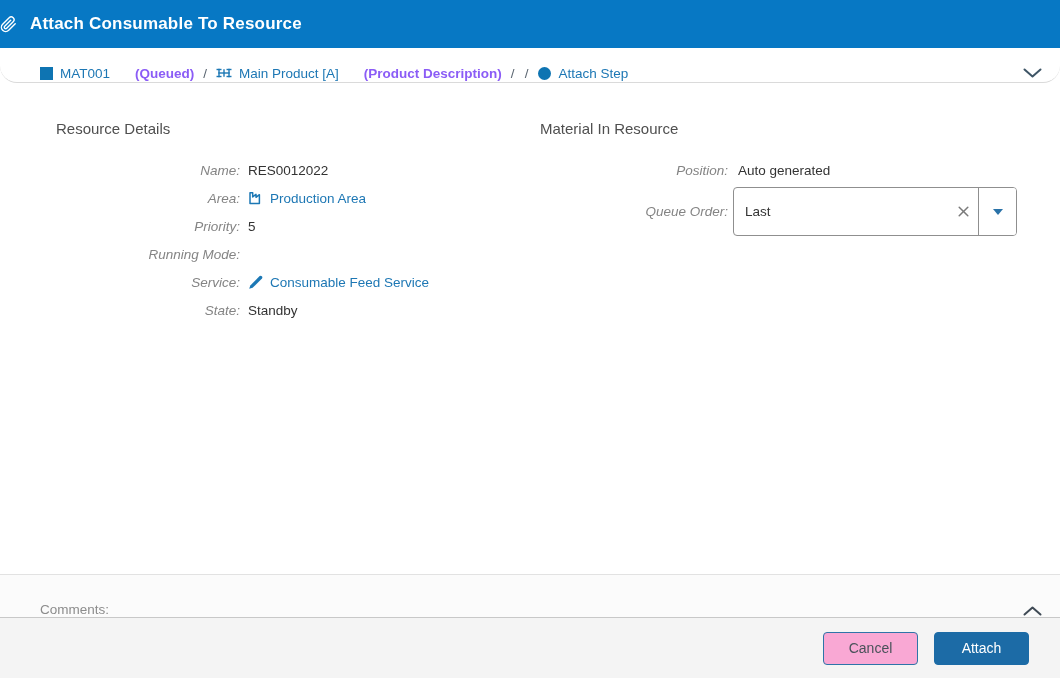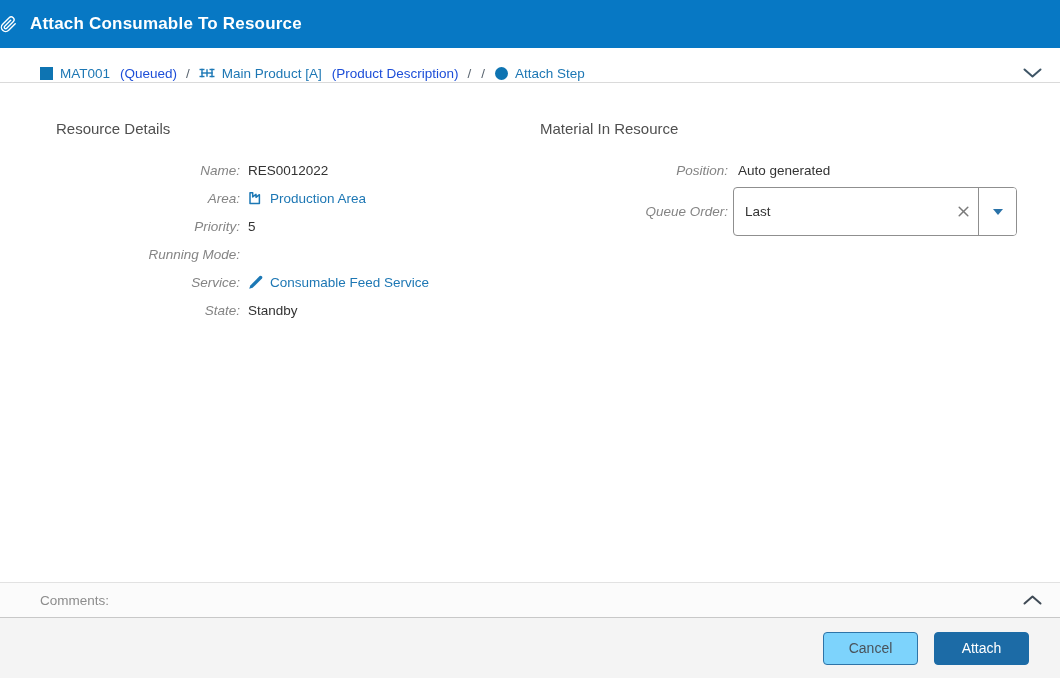--- a/index.html
+++ b/index.html
@@ -15,24 +15,25 @@
     background:#0778c4; display:flex; align-items:center;
     gap:13px;
   }
   .titlebar .title { color:#fff; font-size:17px; font-weight:600; letter-spacing:.2px; }
   
   .breadcrumb {
     position:absolute; top:48px; left:0; right:0; height:35px;
     background:#fff; border-bottom:1px solid #dadada;
     display:flex; align-items:center; padding:16px 18px 0 40px;
     font-size:13.5px;
+    border-radius:17px;
   }
   .crumb { display:flex; align-items:center; gap:7px; }
   .crumb-link { color:#1d77b4; cursor:pointer; text-decoration:none; }
-  .crumb-suffix { color:#1d4ed8; margin-left:3px; }
+  .crumb-suffix { color:#8b5cf6; margin-left:18px;font-weight:bold; }
   .crumb-sep { color:#5a6570; margin:0 9px; }
   .crumb-sep.tight { margin:0 10px 0 1px; }
   .mat-square { width:13px; height:13px; background:#0e74b2; display:inline-block; }
   .step-circle { width:13px; height:13px; border-radius:50%; background:#0e74b2; display:inline-block; }
   .bc-chevron { margin-left:auto; cursor:pointer; display:flex; align-items:center; }
   
   .content { position:absolute; top:84px; left:0; right:0; bottom:92px; background:#fff;padding-left:12px; }
   .section-title { font-size:15px; color:#4f4f4f; }
   .panel-left  { position:absolute; left:56px;  top:36px; width:430px; }
   .panel-right { position:absolute; left:540px; top:36px; width:480px; }
@@ -61,37 +62,37 @@
     width:38px; border-left:1px solid #8f8f8f;
     display:flex; align-items:center; justify-content:center; cursor:pointer; background:#fff;
   }
   .tri-down {
     width:0; height:0;
     border-left:5px solid transparent; border-right:5px solid transparent;
     border-top:6px solid #2a72a8;
   }
   
   .comments {
-    position:absolute; left:0; right:0; bottom:60px; height:36px;
+    position:absolute; left:0; right:0; bottom:60px; height:44px;
     background:#fbfbfb; border-top:1px solid #e2e2e2; border-bottom:1px solid #c8c8c8;
-    display:flex; align-items:center; padding:0 18px 0 40px; cursor:pointer;
+    display:flex; align-items:flex-end; padding:0 18px 0 40px; cursor:pointer;
   }
   .comments-label { color:#8c8c8c; }
   .cm-chevron { margin-left:auto; display:flex; align-items:center; }
   
   .footer {
     position:absolute; left:0; right:0; bottom:0; height:60px;
     background:#f4f4f4; display:flex; align-items:center; justify-content:flex-end;
     gap:16px; padding-right:31px;
   }
   .btn {
     height:33px; min-width:95px; border-radius:4px; font-size:14px;
     font-family:inherit; cursor:pointer; padding:0 22px;
   }
-  .btn-cancel { background:#7dd3fc; border:1px solid #2e74a8; color:#49525a; }
+  .btn-cancel { background:#f9a8d4; border:1px solid #2e74a8; color:#49525a; }
   .btn-attach { background:#1c6ba6; border:1px solid #1c6ba6; color:#fff; }
   .icon { display:inline-flex; flex:none; }
 </style>
 </head>
 <body>
 
 <div class="titlebar">
   <span class="icon">
     <svg width="17" height="19" viewBox="0 0 24 24" fill="none" stroke="#fff" stroke-width="2" stroke-linecap="round" stroke-linejoin="round">
       <path d="M21.44 11.05l-9.19 9.19a6 6 0 0 1-8.49-8.49l9.19-9.19a4 4 0 0 1 5.66 5.66l-9.2 9.19a2 2 0 0 1-2.83-2.83l8.49-8.48"></path>

